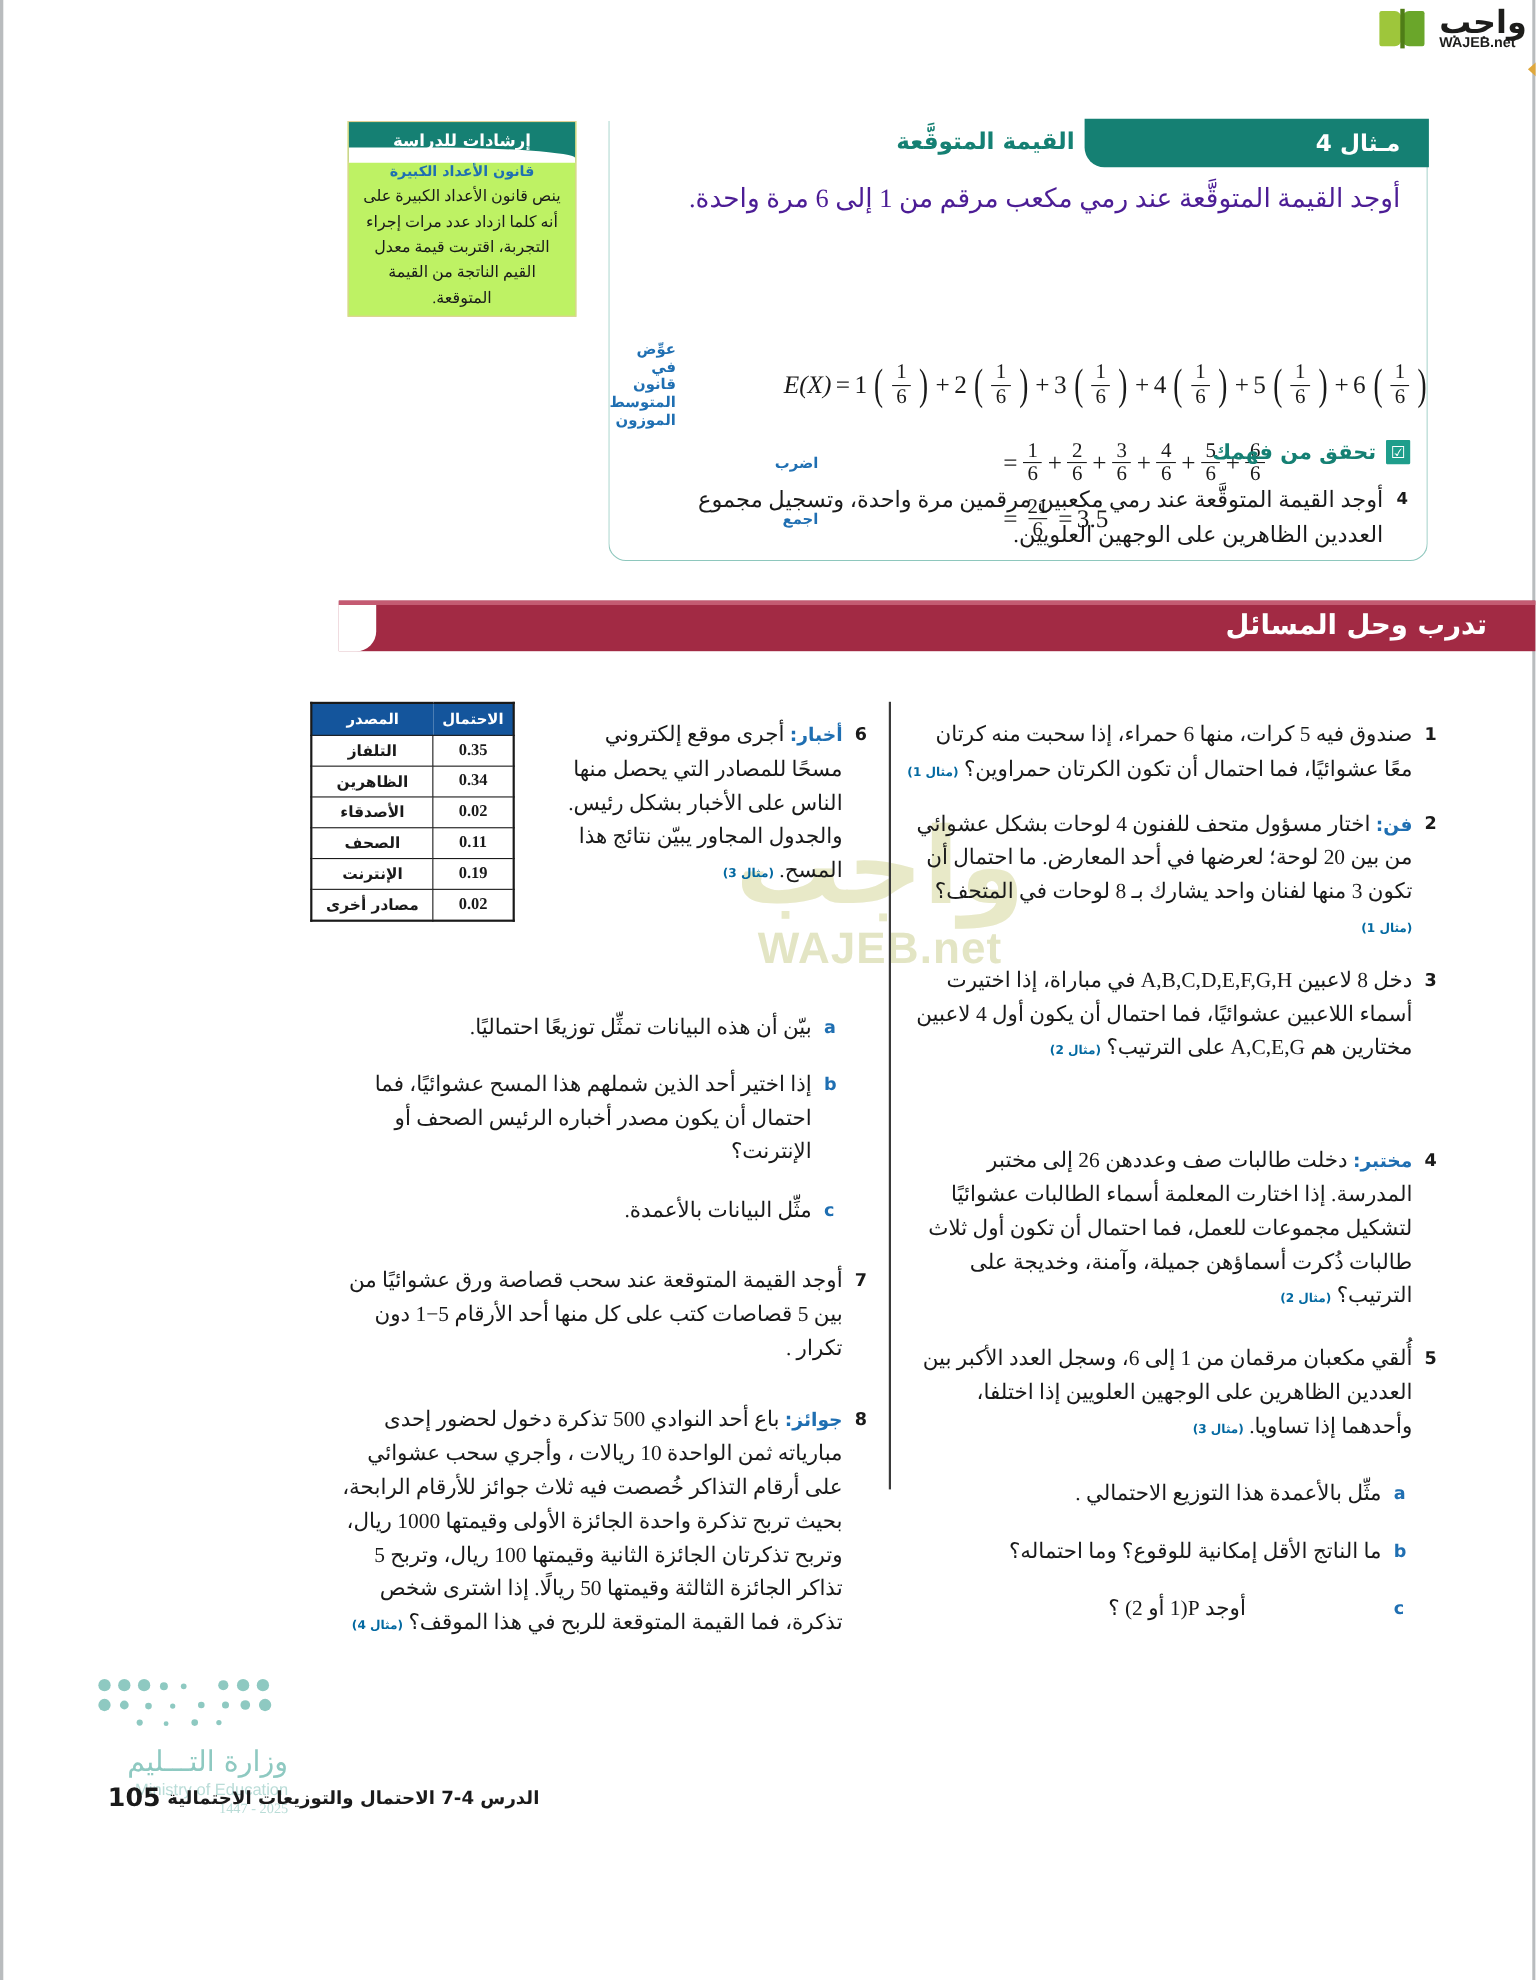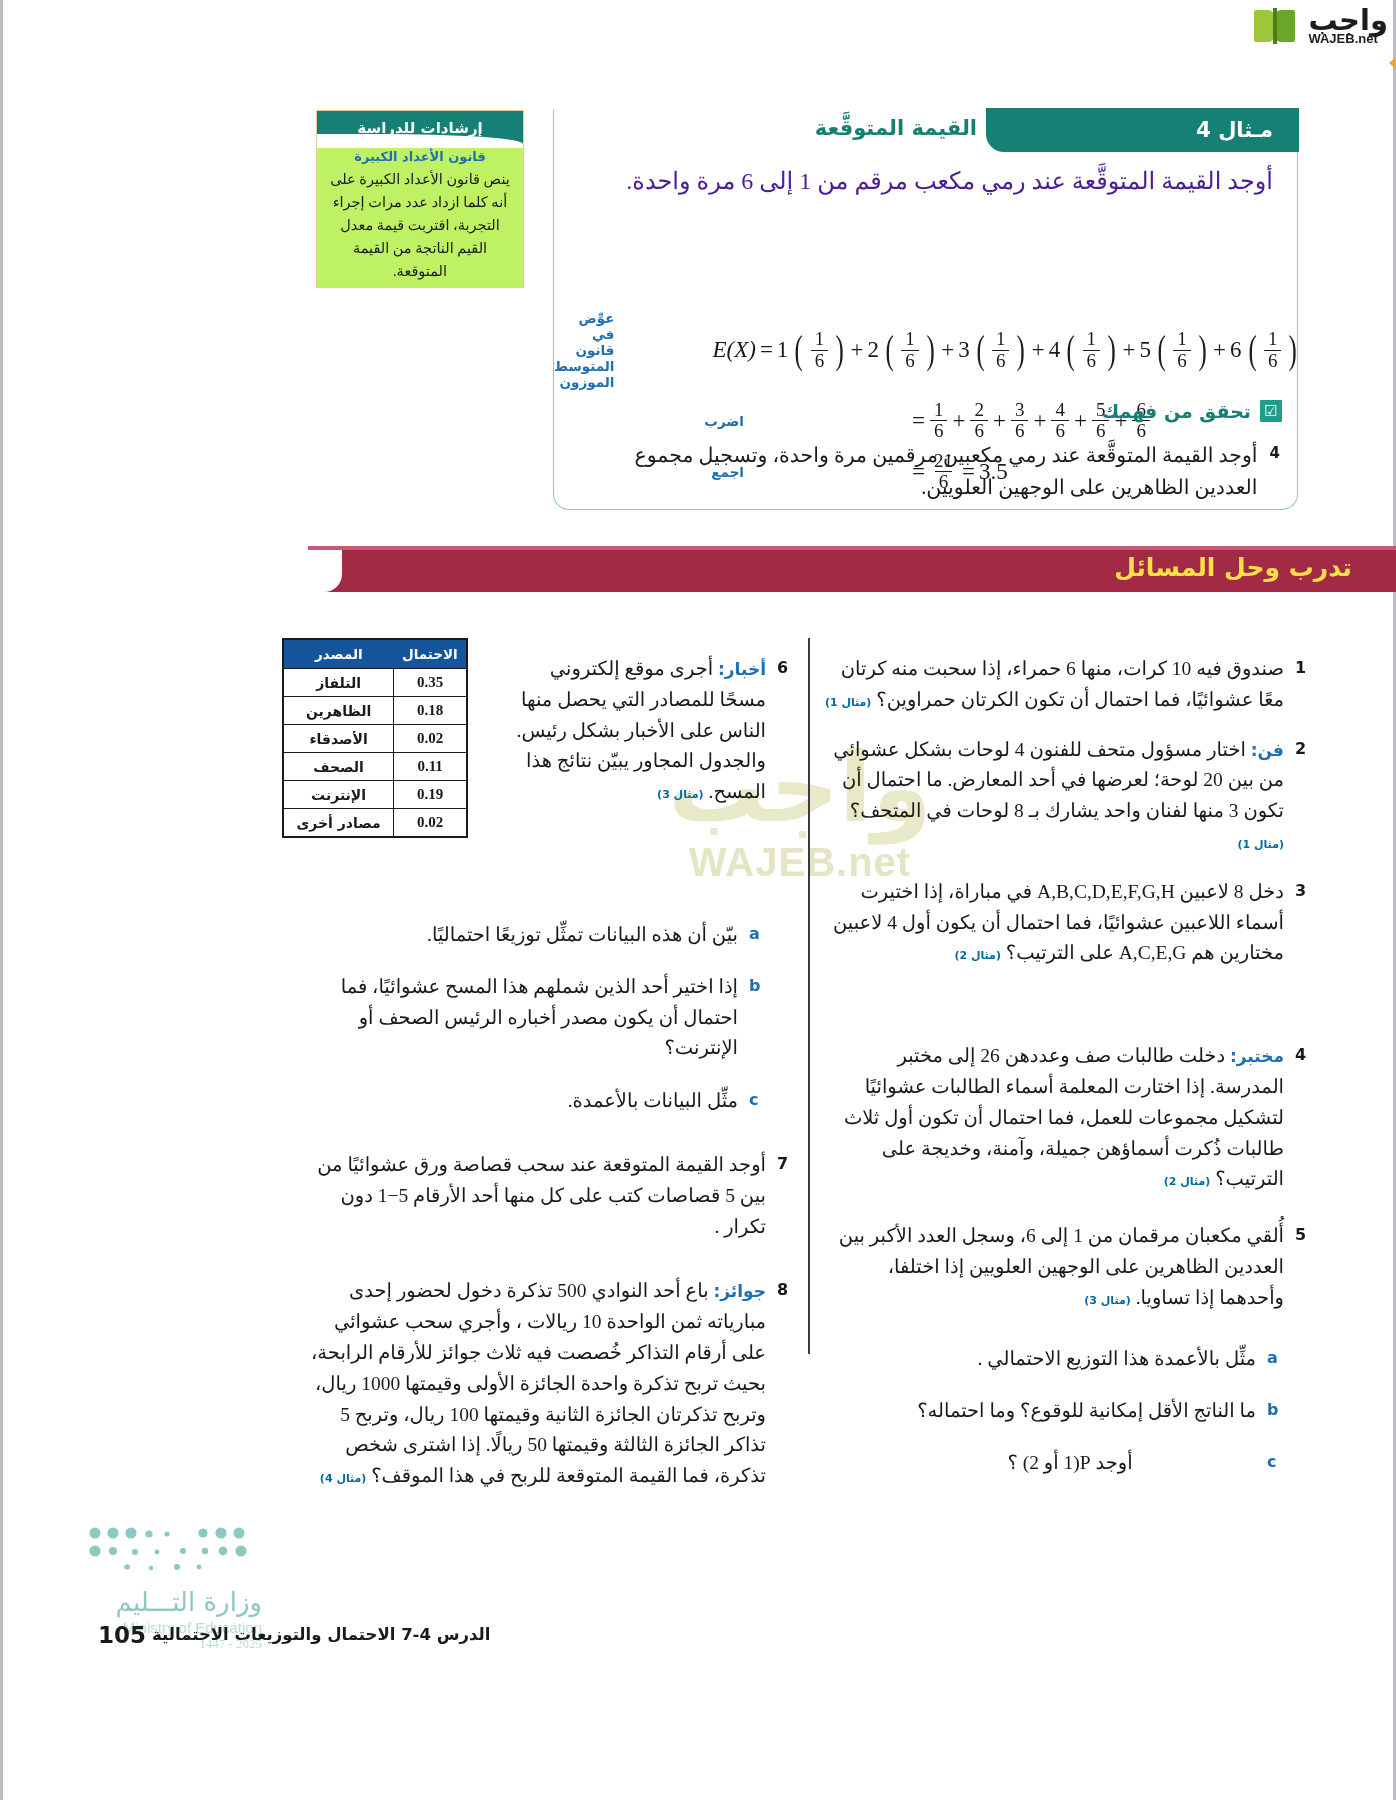--- a/index.html
+++ b/index.html
@@ -218,21 +218,21 @@
   .practice-banner::before {
     content:""; position:absolute; left:0; top:0;
     width: 1088px; height: 4px; background: #c45b72;
   }
   .practice-banner .notch {
     position:absolute; left:0; top:4px; width:34px; height:42px;
     background:#ffffff; border-radius: 0 0 18px 0;
   }
   .practice-title {
     position:absolute; right: 44px; top: 7px;
-    color:#fde047; font-family:"DejaVu Sans",sans-serif;
+    color:#ffffff; font-family:"DejaVu Sans",sans-serif;
     font-weight:bold; font-size:25px; letter-spacing:0.5px;
   }
 
   
   .columns {
     position: absolute; top: 632px; right: 82px;
     width: 1008px; height: 740px;
     z-index: 2;
   }
   .col-divider {
@@ -494,21 +494,21 @@
   <div class="practice-title">تدرب وحل المسائل</div>
 </div>
 
 <div class="columns">
   <div class="col-divider"></div>
 
   <div class="col col-right">
 
     <div class="prob" style="margin-top:22px;">
       <span class="prob-num">1</span>
-      <span class="prob-text"><span>صندوق فيه 10 كرات، منها 6 حمراء، إذا سحبت منه كرتان معًا عشوائيًا، فما احتمال أن تكون الكرتان حمراوين؟</span> <span class="ref">(مثال 1)</span></span>
+      <span class="prob-text"><span>صندوق فيه 5 كرات، منها 6 حمراء، إذا سحبت منه كرتان معًا عشوائيًا، فما احتمال أن تكون الكرتان حمراوين؟</span> <span class="ref">(مثال 1)</span></span>
     </div>
 
     <div class="prob">
       <span class="prob-num">2</span>
       <span class="prob-text"><span class="topic">فن:</span> <span>اختار مسؤول متحف للفنون 4 لوحات بشكل عشوائي من بين 20 لوحة؛ لعرضها في أحد المعارض. ما احتمال أن تكون 3 منها لفنان واحد يشارك بـ 8 لوحات في المتحف؟</span> <span class="ref">(مثال 1)</span></span>
     </div>
 
     <div class="prob">
       <span class="prob-num">3</span>
       <span class="prob-text"><span>دخل 8 لاعبين A,B,C,D,E,F,G,H في مباراة، إذا اختيرت أسماء اللاعبين عشوائيًا، فما احتمال أن يكون أول 4 لاعبين مختارين هم A,C,E,G على الترتيب؟</span> <span class="ref">(مثال 2)</span></span>
@@ -576,21 +576,21 @@
             <th>الاحتمال</th>
             <th>المصدر</th>
           </tr>
         </thead>
         <tbody>
           <tr>
             <td class="val">0.35</td>
             <td class="src">التلفاز</td>
           </tr>
           <tr>
-            <td class="val">0.18</td>
+            <td class="val">0.34</td>
             <td class="src">الظاهرين</td>
           </tr>
           <tr>
             <td class="val">0.02</td>
             <td class="src">الأصدقاء</td>
           </tr>
           <tr>
             <td class="val">0.11</td>
             <td class="src">الصحف</td>
           </tr>

